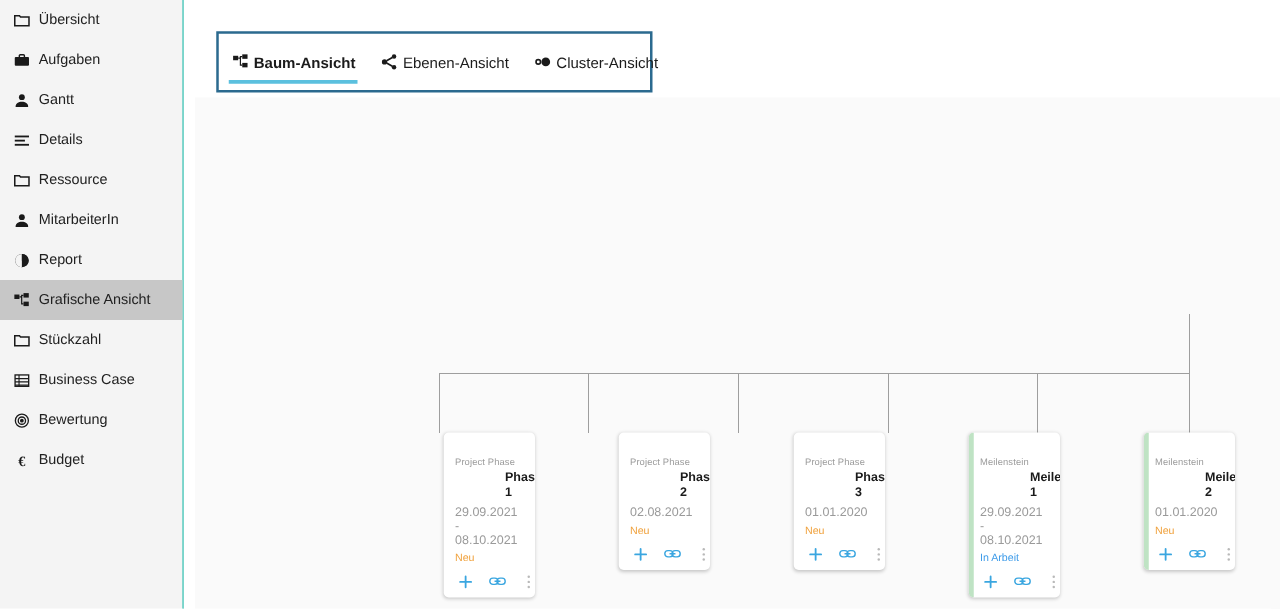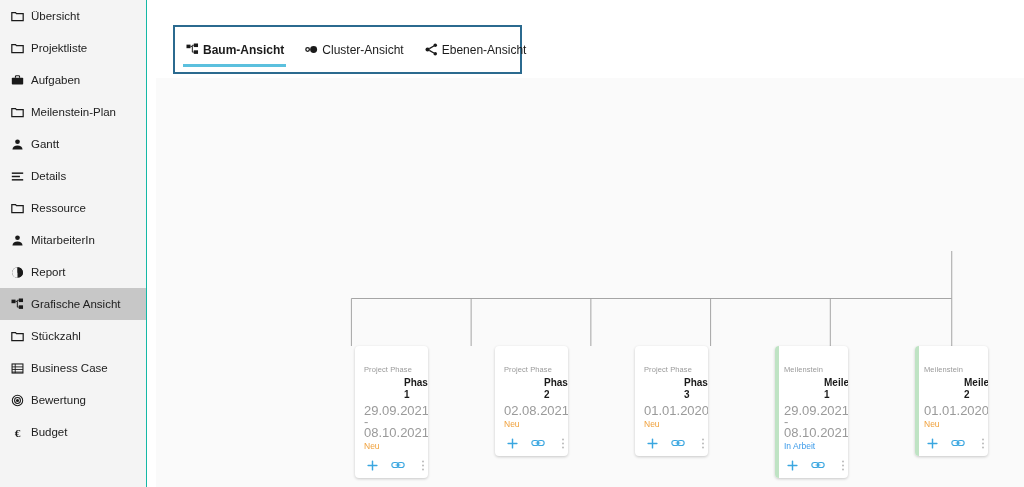--- a/index.html
+++ b/index.html
@@ -125,21 +125,21 @@
   }
   .n-title {
     font-size: 10px;
     font-weight: bold;
     color: #1a1a1a;
     line-height: 12px;
     margin-bottom: 4px;
     padding-left: 40px;
   }
   .n-date {
-    font-size: 13px;
+    font-size: 10px;
     color: #9a9a9a;
     line-height: 11px;
     margin-bottom: 3px;
   }
   .n-status {
     font-size: 8.5px;
     line-height: 11px;
     margin-bottom: 3px;
   }
   .n-status.neu      { color: #f0a13c; }
@@ -170,41 +170,25 @@
         <span class="ic">
           <svg width="13" height="13" viewBox="0 0 16 16" fill="#1a1a1a">
             <path d="M1 3.2h4.6l1.1 1.3H15V13H1z" fill="none" stroke="#1a1a1a" stroke-width="1.5"></path>
           </svg>
         </span>
         <span class="nav-label">Übersicht</span>
       </div>
       <div class="nav-item">
         <span class="ic">
           <svg width="13" height="13" viewBox="0 0 16 16" fill="#1a1a1a">
-            <path d="M1 3.2h4.6l1.1 1.3H15V13H1z" fill="none" stroke="#1a1a1a" stroke-width="1.5"></path>
-          </svg>
-        </span>
-        <span class="nav-label">Projektliste</span>
-      </div>
-      <div class="nav-item">
-        <span class="ic">
-          <svg width="13" height="13" viewBox="0 0 16 16" fill="#1a1a1a">
             <rect x="1" y="4.5" width="14" height="8.5" rx="1"></rect>
             <path d="M5.5 4.5V3.2a1 1 0 011-1h3a1 1 0 011 1v1.3" fill="none" stroke="#1a1a1a" stroke-width="1.4"></path>
           </svg>
         </span>
         <span class="nav-label">Aufgaben</span>
-      </div>
-      <div class="nav-item">
-        <span class="ic">
-          <svg width="13" height="13" viewBox="0 0 16 16" fill="#1a1a1a">
-            <path d="M1 3.2h4.6l1.1 1.3H15V13H1z" fill="none" stroke="#1a1a1a" stroke-width="1.5"></path>
-          </svg>
-        </span>
-        <span class="nav-label">Meilenstein-Plan</span>
       </div>
       <div class="nav-item">
         <span class="ic">
           <svg width="13" height="13" viewBox="0 0 16 16" fill="#1a1a1a">
             <circle cx="8" cy="4.6" r="2.9"></circle>
             <path d="M1.8 14.2c0-3.4 2.8-5 6.2-5s6.2 1.6 6.2 5z"></path>
           </svg>
         </span>
         <span class="nav-label">Gantt</span>
       </div>
@@ -304,36 +288,36 @@
               <rect x="9.6" y="9" width="5.2" height="4.4"></rect>
               <path d="M5.6 4.2h2.2v-1.4h1.8M7.8 4.2v7h1.8" fill="none" stroke="#1a1a1a" stroke-width="1.2"></path>
             </svg>
           </span>
           <span>Baum-Ansicht</span>
           <span class="tab-underline"></span>
         </div>
         <div class="tab">
           <span class="tico">
             <svg width="13" height="13" viewBox="0 0 16 16" fill="#1a1a1a">
-              <circle cx="3.2" cy="8" r="2.2" fill="none" stroke="#1a1a1a" stroke-width="1.6"></circle>
-              <circle cx="10.6" cy="8" r="4.3"></circle>
-            </svg>
-          </span>
-          <span>Cluster-Ansicht</span>
-        </div>
-        <div class="tab">
-          <span class="tico">
-            <svg width="13" height="13" viewBox="0 0 16 16" fill="#1a1a1a">
               <circle cx="12.6" cy="2.8" r="2.2"></circle>
               <circle cx="12.6" cy="13.2" r="2.2"></circle>
               <circle cx="3.2" cy="8" r="2.6"></circle>
               <path d="M5.3 6.8l5.6-3.1M5.3 9.2l5.6 3.1" stroke="#1a1a1a" stroke-width="1.7" fill="none"></path>
             </svg>
           </span>
           <span>Ebenen-Ansicht</span>
+        </div>
+        <div class="tab">
+          <span class="tico">
+            <svg width="13" height="13" viewBox="0 0 16 16" fill="#1a1a1a">
+              <circle cx="3.2" cy="8" r="2.2" fill="none" stroke="#1a1a1a" stroke-width="1.6"></circle>
+              <circle cx="10.6" cy="8" r="4.3"></circle>
+            </svg>
+          </span>
+          <span>Cluster-Ansicht</span>
         </div>
       </div>
 
     <div class="canvas">
 
       <svg class="edges" viewBox="0 0 1015 409" preserveAspectRatio="none">
         <g stroke="#9e9e9e" stroke-width="1" fill="none" shape-rendering="crispEdges">
 
           <line x1="930.5" y1="173" x2="930.5" y2="220.5"></line>
 

